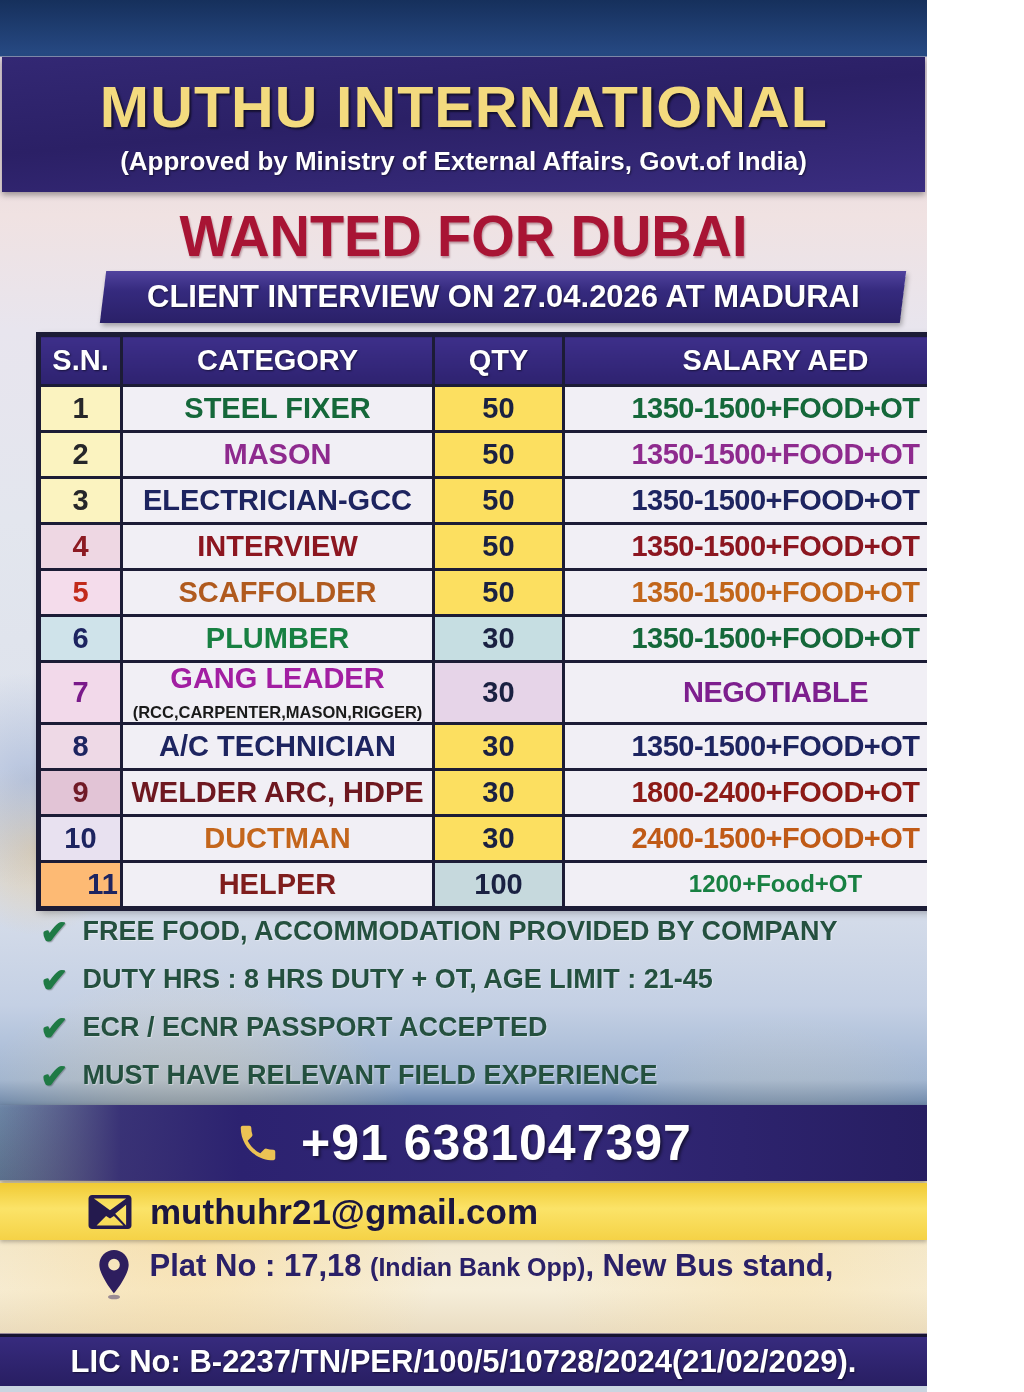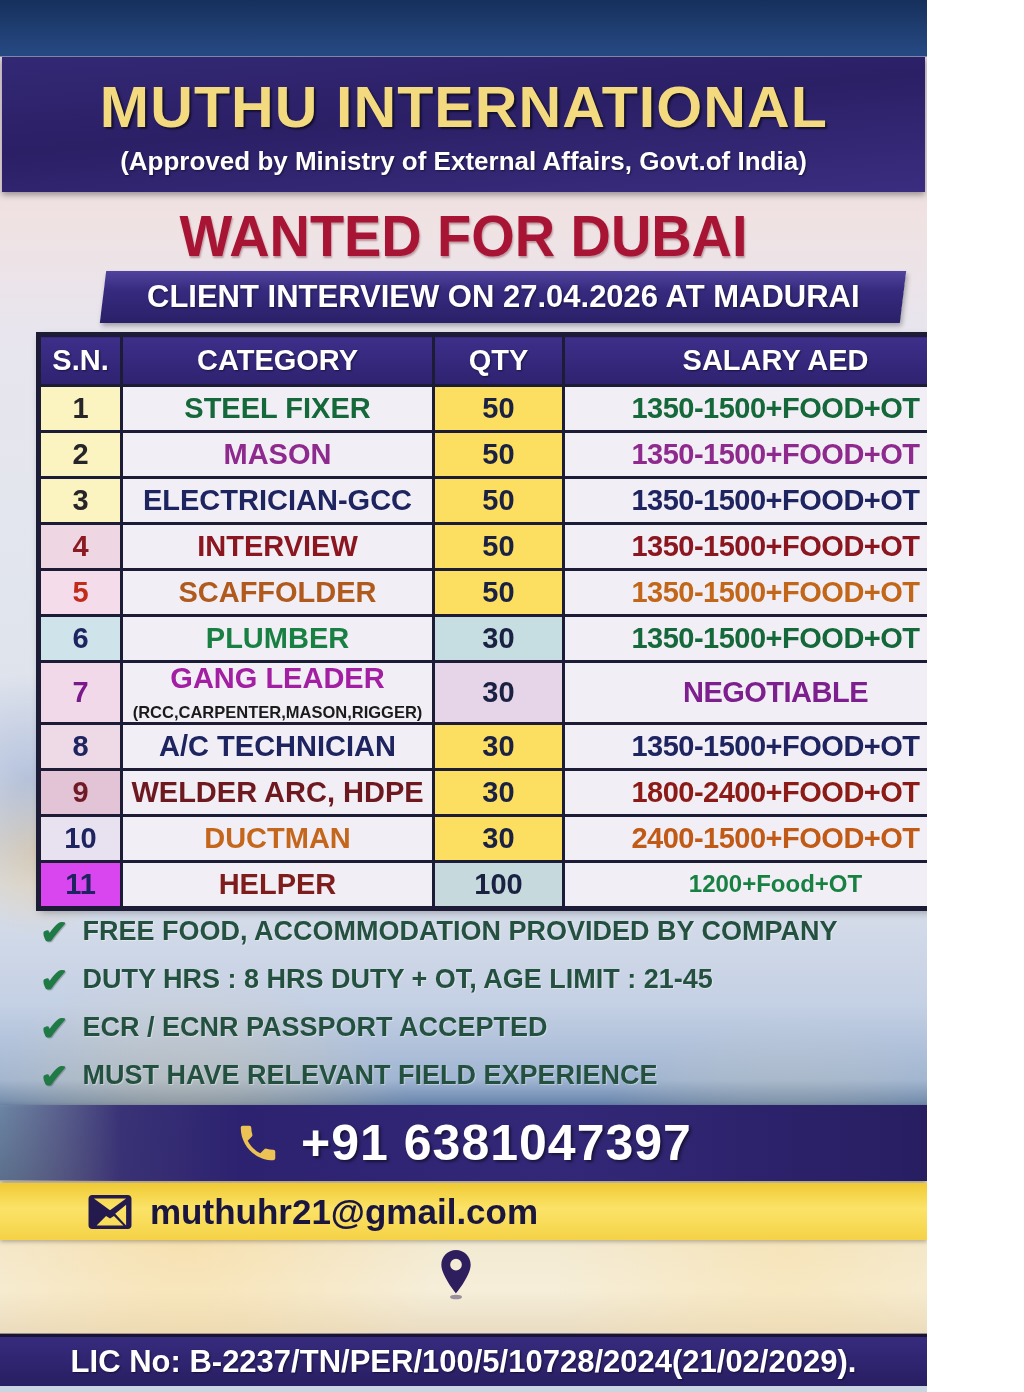--- a/index.html
+++ b/index.html
@@ -236,21 +236,21 @@
         </tr>
         <tr>
           <td class="td-sn" style="background: rgb(232, 225, 240); color: rgb(29, 36, 96);">10</td>
           <td class="td-cat" style="color: rgb(196, 102, 28);">
             <div>DUCTMAN</div>
           </td>
           <td class="td-qty" style="background: rgb(252, 223, 96);">30</td>
           <td class="td-sal" style="color: rgb(192, 90, 22);">2400-1500+FOOD+OT</td>
         </tr>
         <tr>
-          <td class="td-sn" style="background: #d946ef; color: rgb(29, 36, 96);">11</td>
+          <td class="td-sn" style="background: #fdba74; color: rgb(29, 36, 96); text-align: right;">11</td>
           <td class="td-cat" style="color: #7f1d1d;">
             <div>HELPER</div>
           </td>
           <td class="td-qty" style="background: rgb(198, 217, 221);">100</td>
           <td class="td-sal small" style="color: rgb(24, 128, 66);">1200+Food+OT</td>
         </tr>
       </tbody>
   </table>
 
   <ul class="notes" id="notes-list">
@@ -292,20 +292,21 @@
 
   <div class="address-block">
     <div class="address-row">
       <span class="pin-icon">
         <svg viewBox="0 0 24 30">
             <path fill="#2e1e5e" d="M12 0C7.13 0 3.2 3.93 3.2 8.8c0 6.6 8.8 17.2 8.8 17.2s8.8-10.6 8.8-17.2C20.8 3.93 16.87 0 12 0zm0 12.3a3.5 3.5 0 1 1 0-7 3.5 3.5 0 0 1 0 7z"></path>
             <ellipse fill="#2e1e5e" opacity=".45" cx="12" cy="28.2" rx="3.6" ry="1.4"></ellipse>
           </svg>
       </span>
       <div class="address-lines">
+        <div class="addr-line1"><span>Plat No : 17,18 </span><span class="addr-small">(Indian Bank Opp)</span><span>, New Bus stand,</span></div>
       </div>
     </div>
   </div>
 
   <div class="license-band">
     <span class="license-text">LIC No: B-2237/TN/PER/100/5/10728/2024(21/02/2029).</span>
   </div>
   <div class="bottom-strip"></div>
 
 </div>

